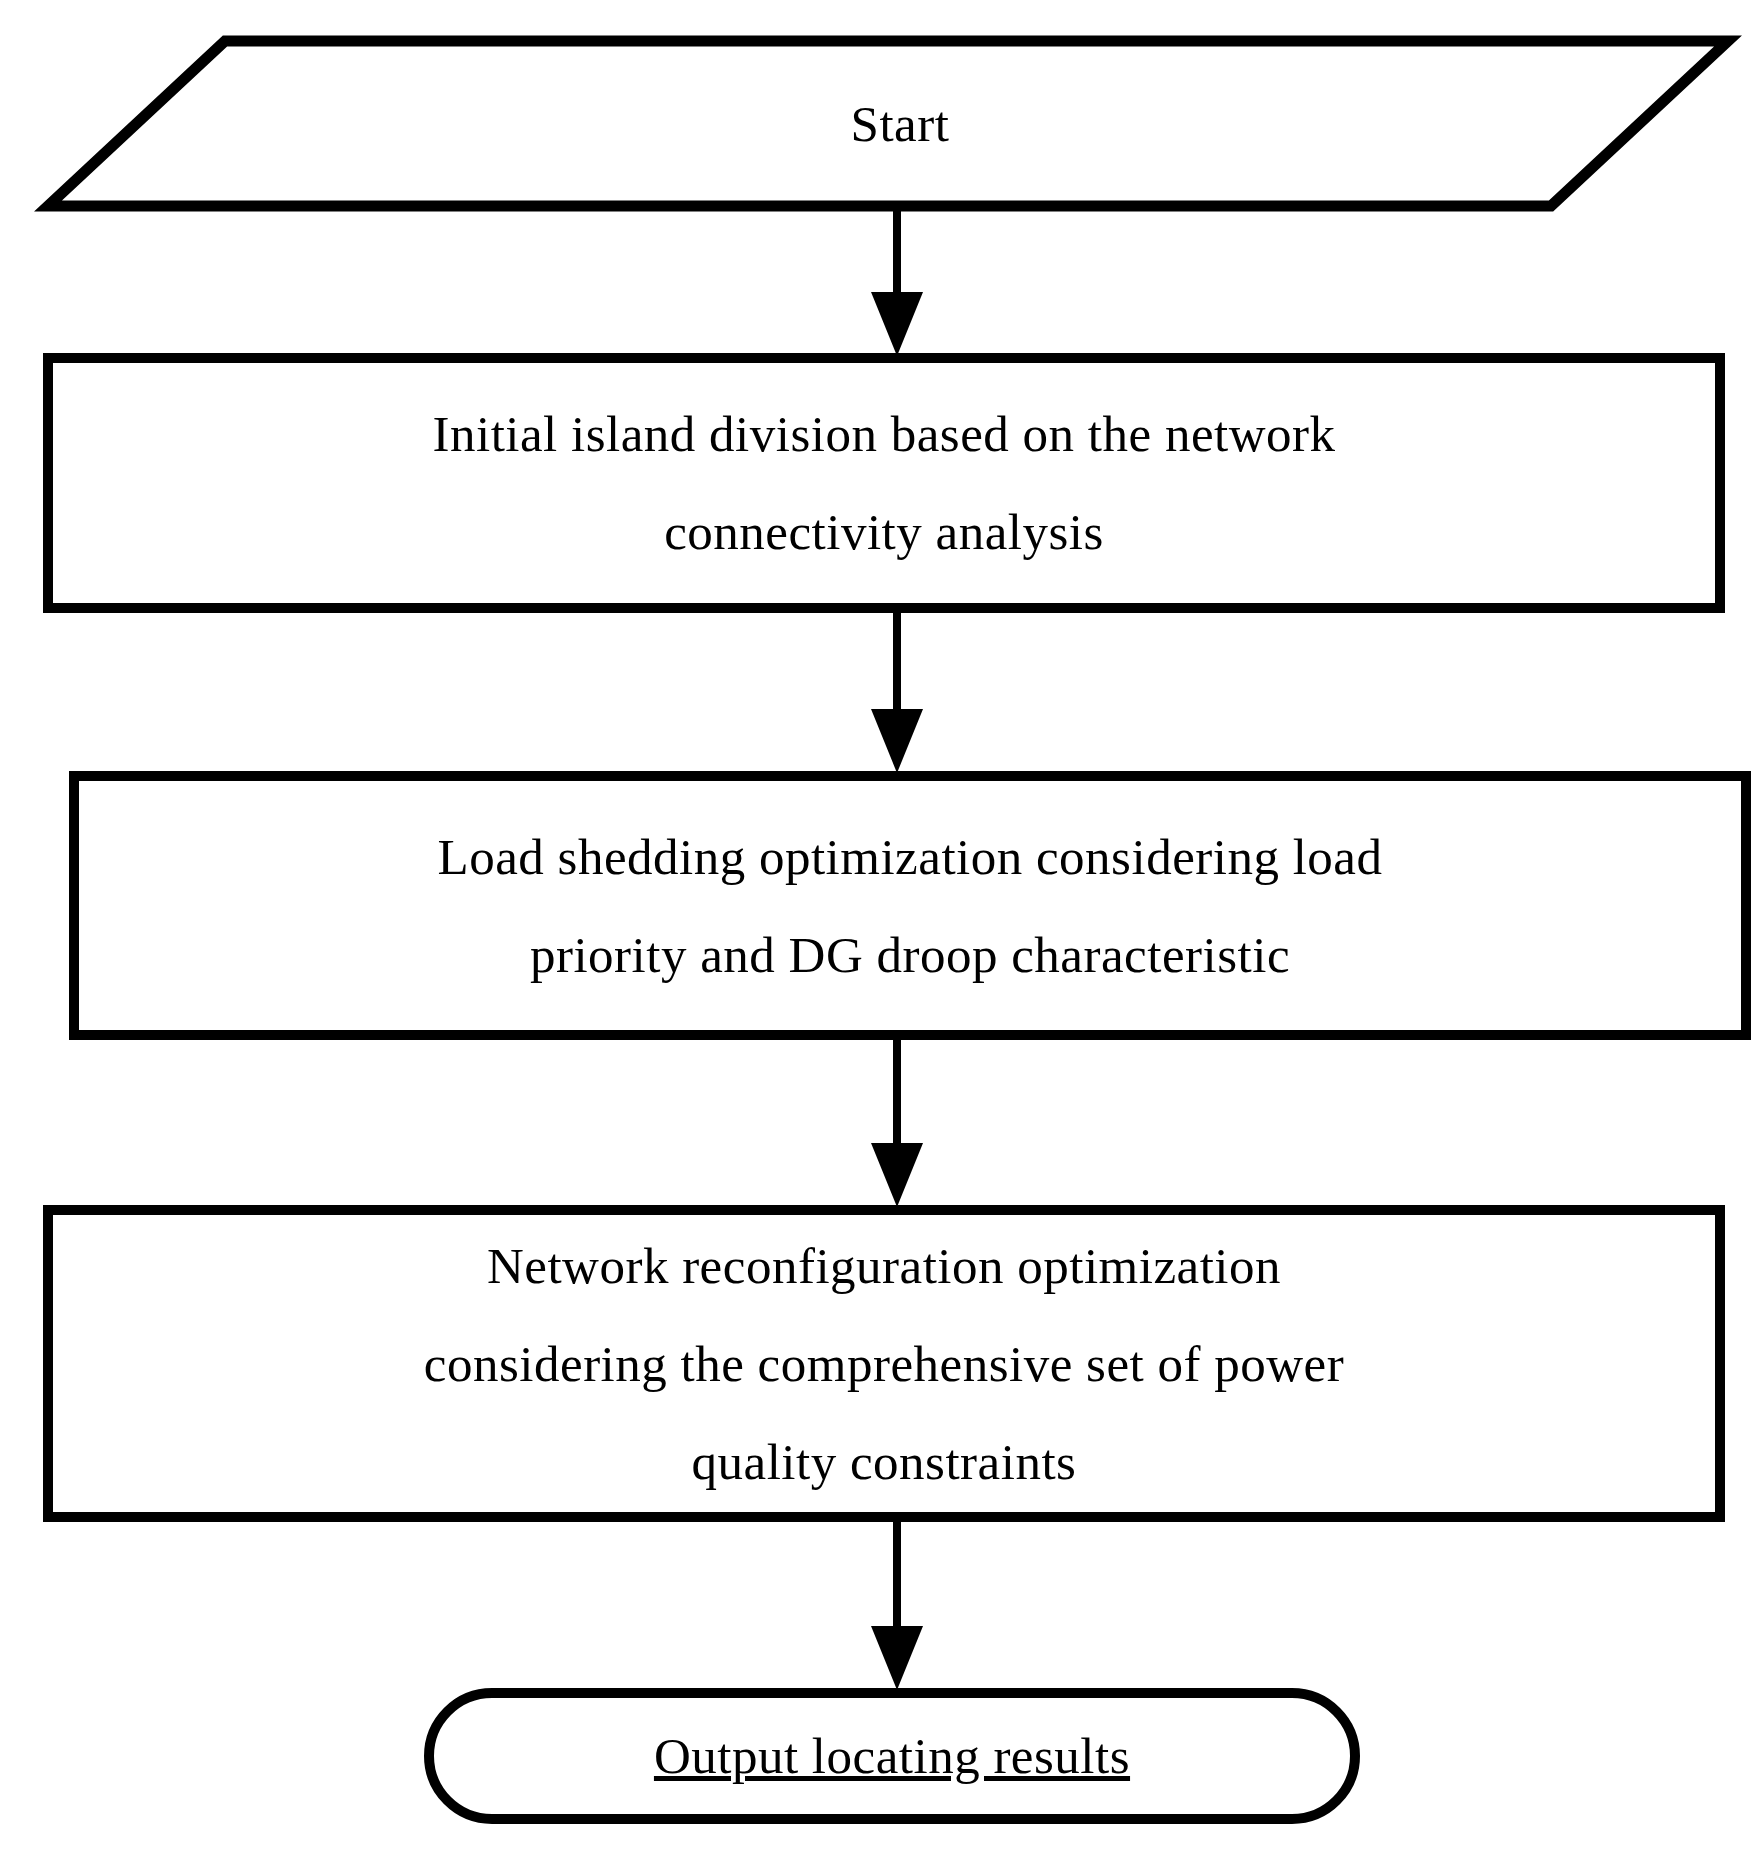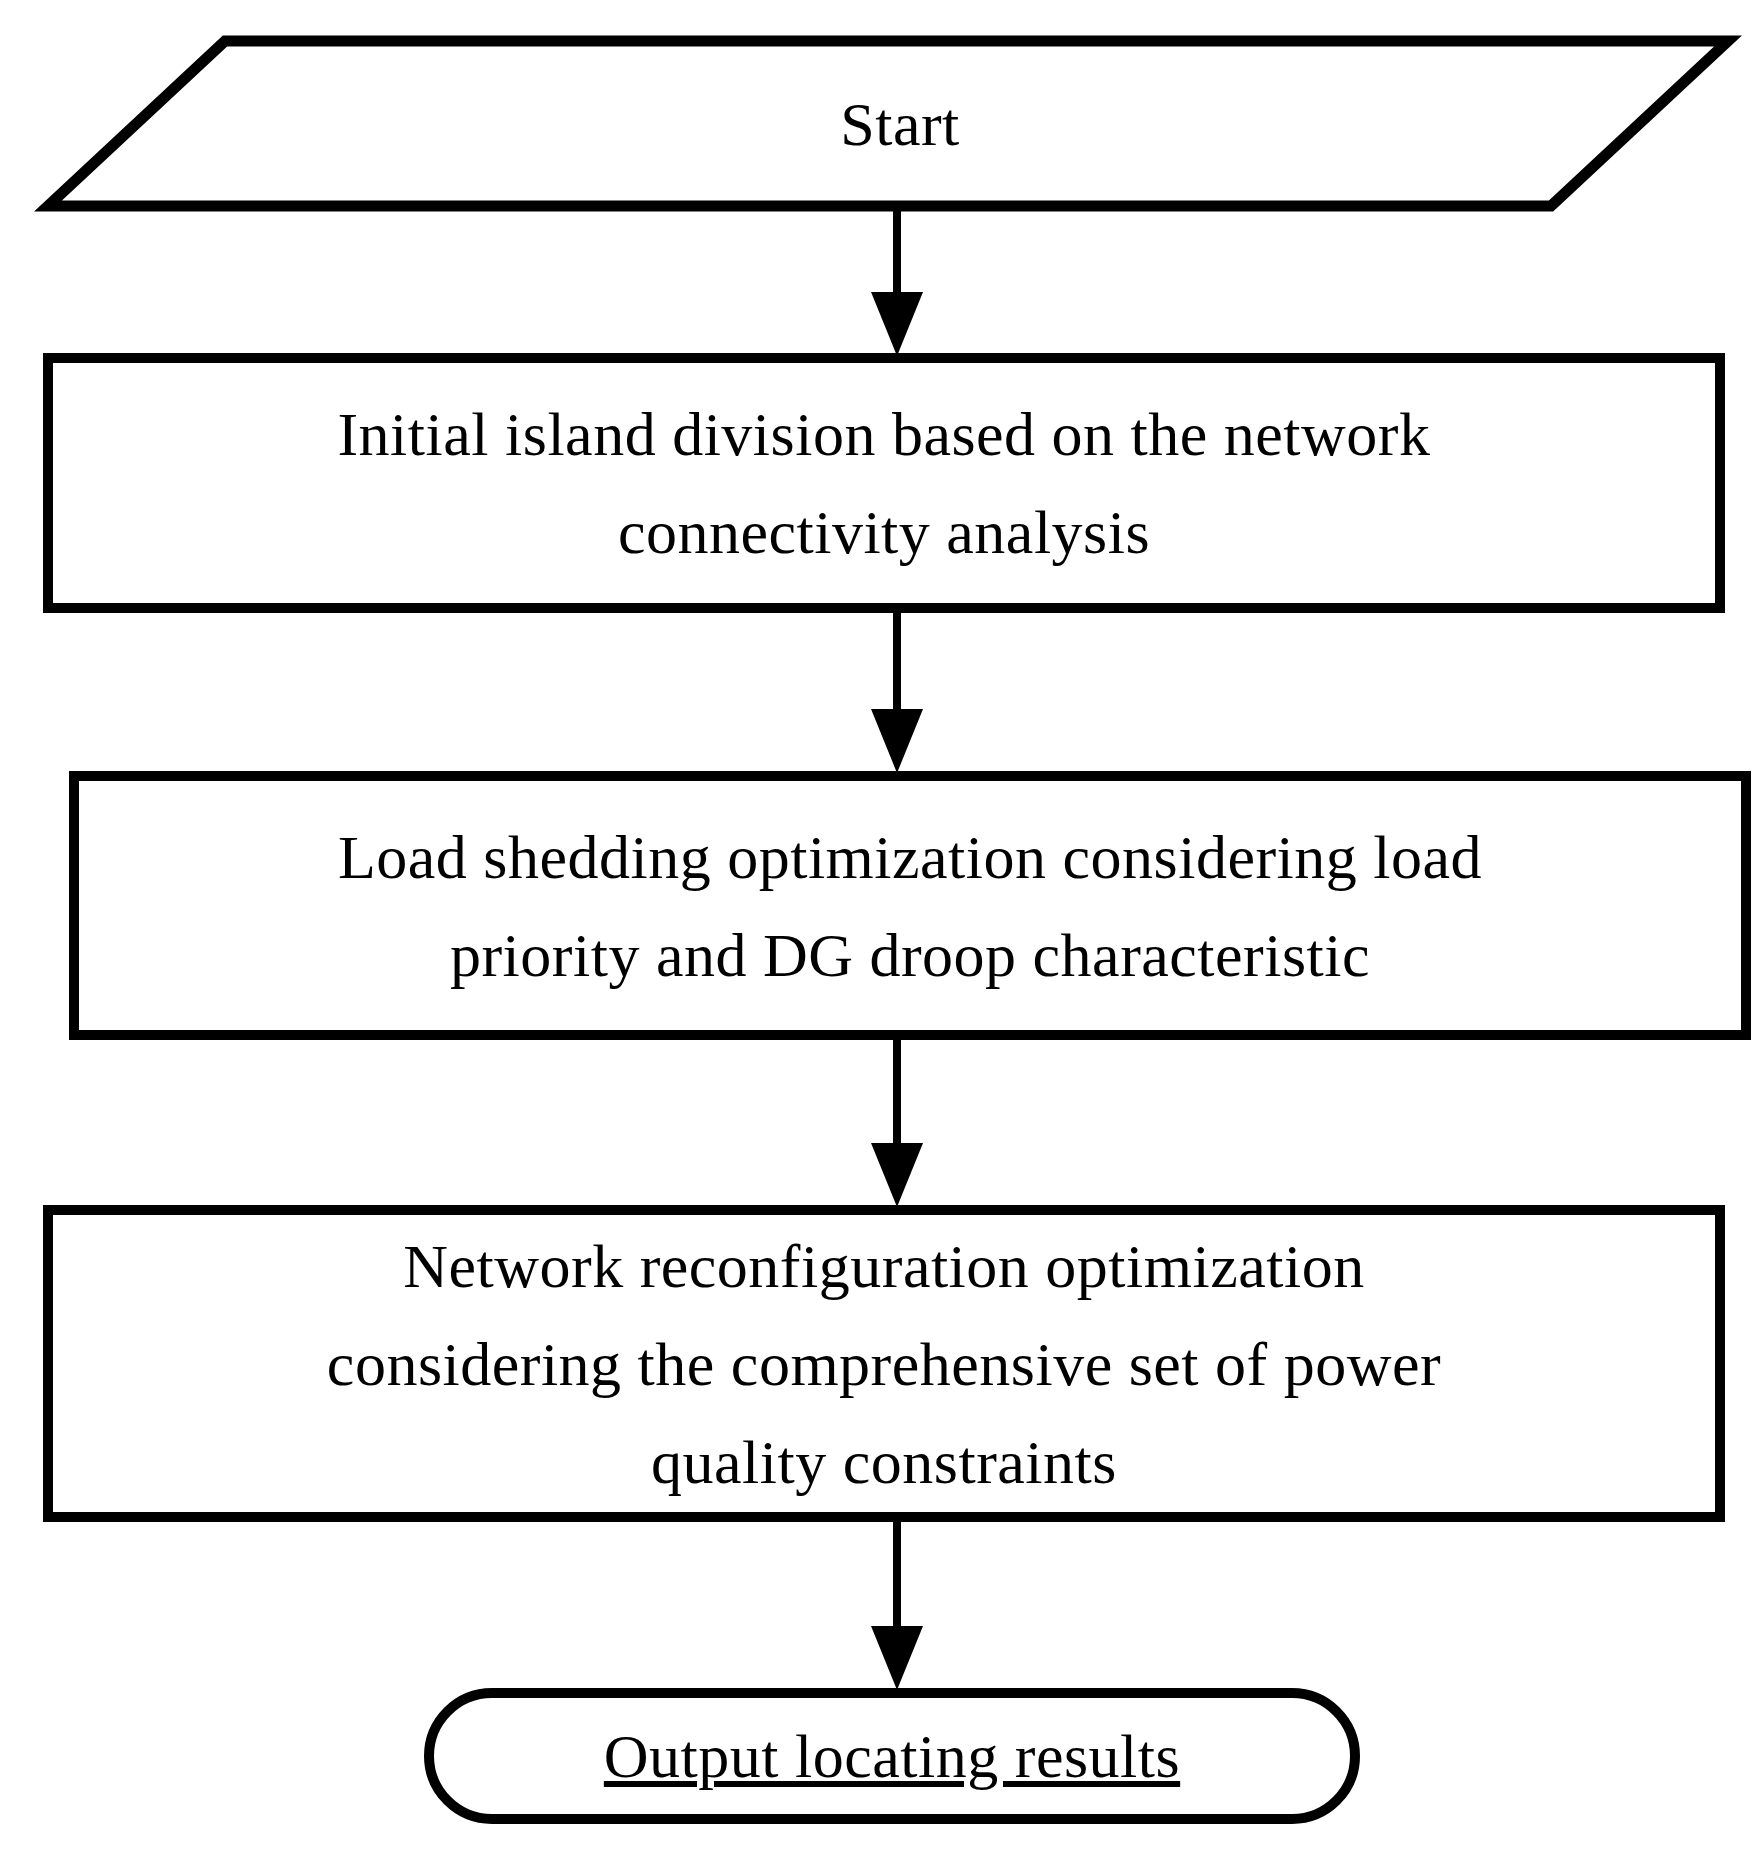--- a/index.html
+++ b/index.html
@@ -20,21 +20,21 @@
     position: absolute;
     display: flex;
     align-items: center;
     justify-content: center;
     text-align: center;
     box-sizing: border-box;
   }
   .box, .stadium { border: 10px solid #000000; background: #ffffff; }
   .node-text {
     white-space: pre-line;
-    font-size: 62px;
+    font-size: 51px;
     line-height: 98px;
     letter-spacing: 0.5px;
   }
   
   .start-label { left: 150px; top: 41px; width: 1500px; height: 165px; }
   
   .box1 { left: 43px; top: 353px;  width: 1682px; height: 260px; }
   .box2 { left: 43px; top: 771px;  width: 1682px; height: 269px; margin-left: 26px; }
   .box3 { left: 43px; top: 1205px; width: 1682px; height: 317px; justify-content: center; }
   

